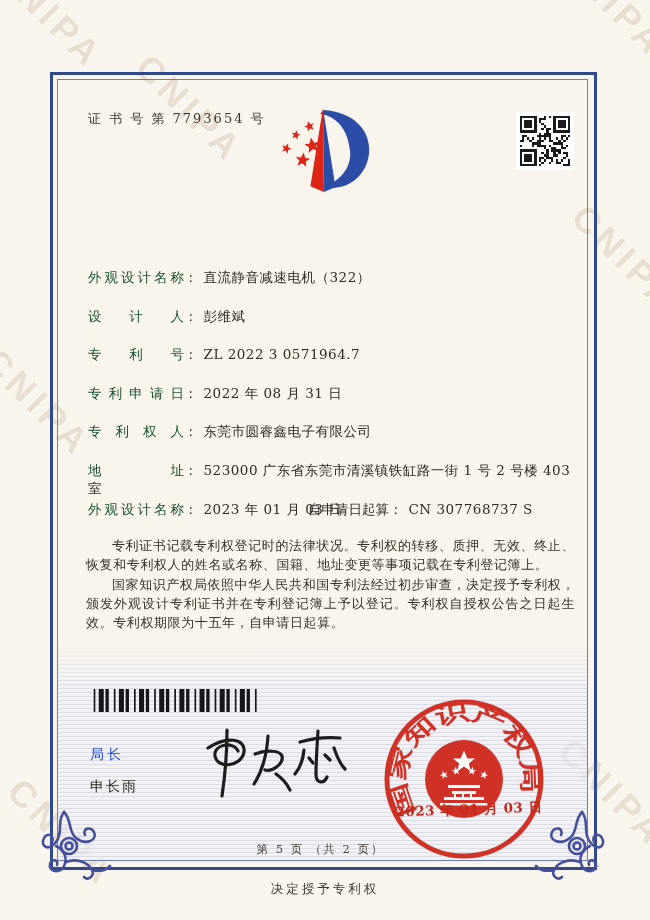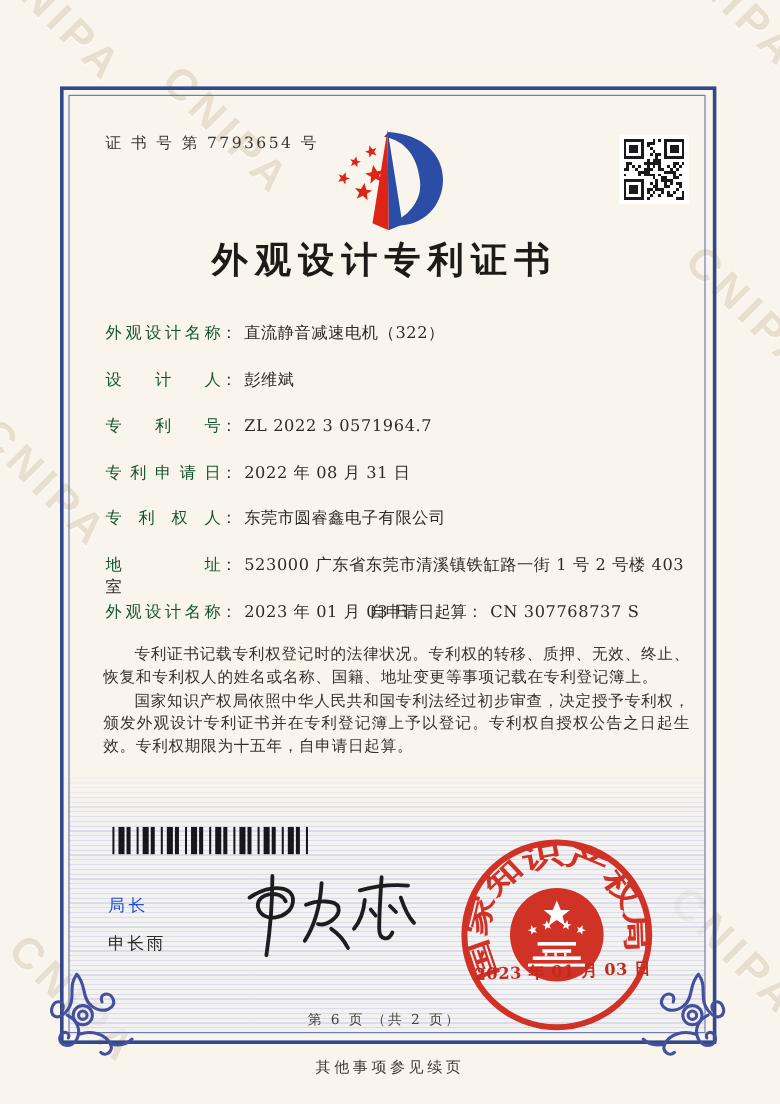--- a/index.html
+++ b/index.html
@@ -236,21 +236,20 @@
         <rect x="2" y="2" width="3" height="3"></rect>
         <rect x="14" y="0" width="7" height="7"></rect>
         <rect x="15" y="1" width="5" height="5" fill="#fff"></rect>
         <rect x="16" y="2" width="3" height="3"></rect>
         <rect x="0" y="14" width="7" height="7"></rect>
         <rect x="1" y="15" width="5" height="5" fill="#fff"></rect>
         <rect x="2" y="16" width="3" height="3"></rect>
       </svg>
   </div>
 
-  <div class="title">外观设计专利证书</div>
 
   <div class="fields">
     <div class="frow">
       <span class="f-label">外观设计名称</span><span class="f-colon">：</span><span class="f-value">直流静音减速电机（322）</span>
     </div>
     <div class="frow">
       <span class="f-label">设计人</span><span class="f-colon">：</span><span class="f-value">彭维斌</span>
     </div>
     <div class="frow">
       <span class="f-label">专利号</span><span class="f-colon">：</span><span class="f-value">ZL 2022 3 0571964.7</span>
@@ -347,16 +346,16 @@
       <rect x="-2" y="15" width="2" height="3"></rect>
       <rect x="6" y="15" width="2" height="3"></rect>
       <rect x="-24" y="24" width="48" height="2.5"></rect>
     </g>
     <text font-size="22" font-weight="bold" fill="#d0281c" font-family="'DejaVu Serif','Liberation Serif',serif">
       <textPath href="#sealArc" startOffset="4" textLength="232" lengthAdjust="spacingAndGlyphs">国家知识产权局</textPath>
     </text>
   </svg>
   <div class="seal-date">2023 年 01 月 03 日</div>
 
-  <div class="page-indicator">第 6 页 （共 2 页）</div>
-  <div class="footer-note">其他事项参见续页</div>
+  <div class="page-indicator">第 5 页 （共 2 页）</div>
+  <div class="footer-note">决定授予专利权</div>
 
 </div>
 
 </body></html>

